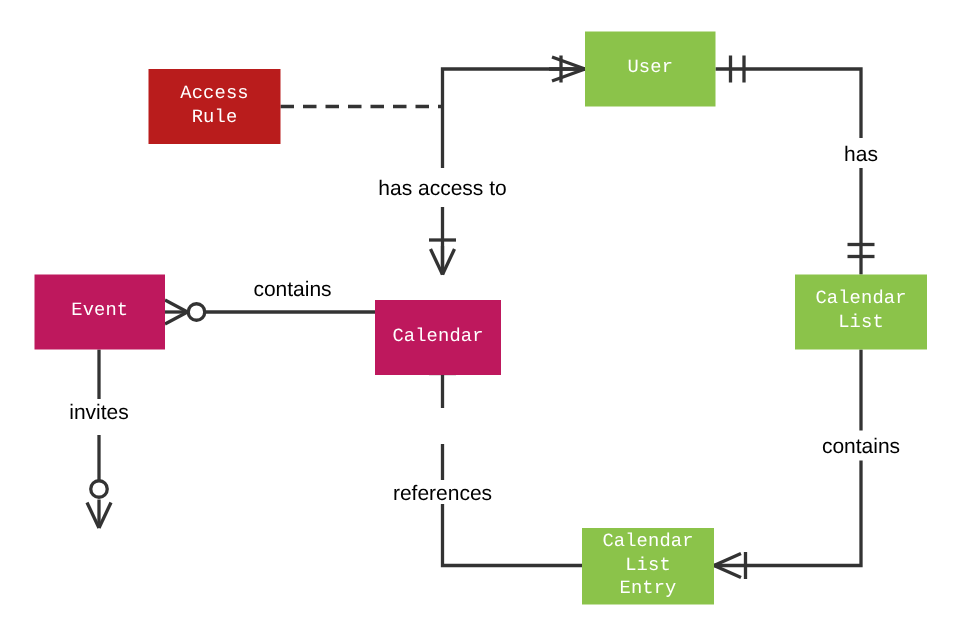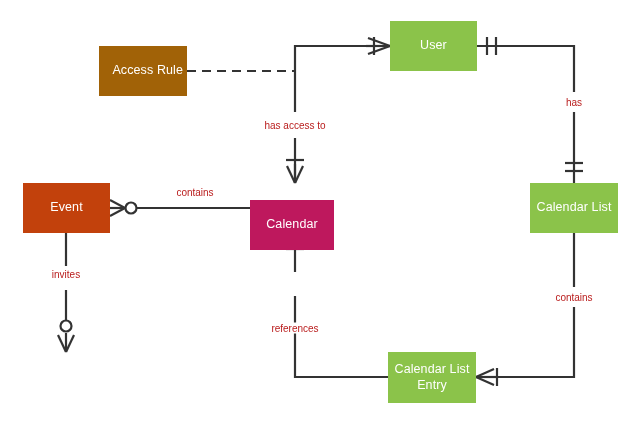--- a/index.html
+++ b/index.html
@@ -27,34 +27,34 @@
   }
   .entity-box {
     position: absolute;
     box-sizing: border-box;
     display: flex;
     align-items: center;
     justify-content: center;
     text-align: center;
     color: #ffffff;
     font-size: 12.5px;
-    font-family: Liberation Sans, sans-serif;
+    font-family: Liberation Mono, monospace;
     line-height: 1.25;
     letter-spacing: 0.1px;
     padding: 2px 4px;
   }
   .entity-label {
     display: block;
     white-space: pre-line;
   }
   .edge-label {
     position: absolute;
     font-family: "Liberation Sans", sans-serif;
-    font-size: 10px;
-    color: #b91c1c;
+    font-size: 14px;
+    color: #000000;
     white-space: nowrap;
     background: #ffffff;
     padding: 0 3px;
     transform: translate(-50%, -50%);
   }
 </style>
 </head>
 <body>
 
 <div id="diagram-canvas">
@@ -127,29 +127,29 @@
       <g>
         <line x1="497" y1="368" x2="497" y2="386"></line>
         <line x1="476" y1="377" x2="494" y2="369"></line>
         <line x1="476" y1="377" x2="494" y2="385"></line>
         <line x1="476" y1="377" x2="496" y2="377"></line>
       </g>
 
     </g>
   </svg>
 
-  <div class="entity-box" style="left:99px; top:46px; width:88px; height:50px; background:#a16207;justify-content:flex-end;">
+  <div class="entity-box" style="left:99px; top:46px; width:88px; height:50px; background:#b91c1c;justify-content:flex-end;">
     <span class="entity-label">Access Rule</span>
   </div>
 
   <div class="entity-box" style="left:390px; top:21px; width:87px; height:50px; background:#8BC34A;">
     <span class="entity-label">User</span>
   </div>
 
-  <div class="entity-box" style="left:23px; top:183px; width:87px; height:50px; background:#c2410c;">
+  <div class="entity-box" style="left:23px; top:183px; width:87px; height:50px; background:#be185d;">
     <span class="entity-label">Event</span>
   </div>
 
   <div class="entity-box" style="left:250px; top:200px; width:84px; height:50px; background:#be185d;">
     <span class="entity-label">Calendar</span>
   </div>
 
   <div class="entity-box" style="left:530px; top:183px; width:88px; height:50px; background:#8BC34A;">
     <span class="entity-label">Calendar List</span>
   </div>

